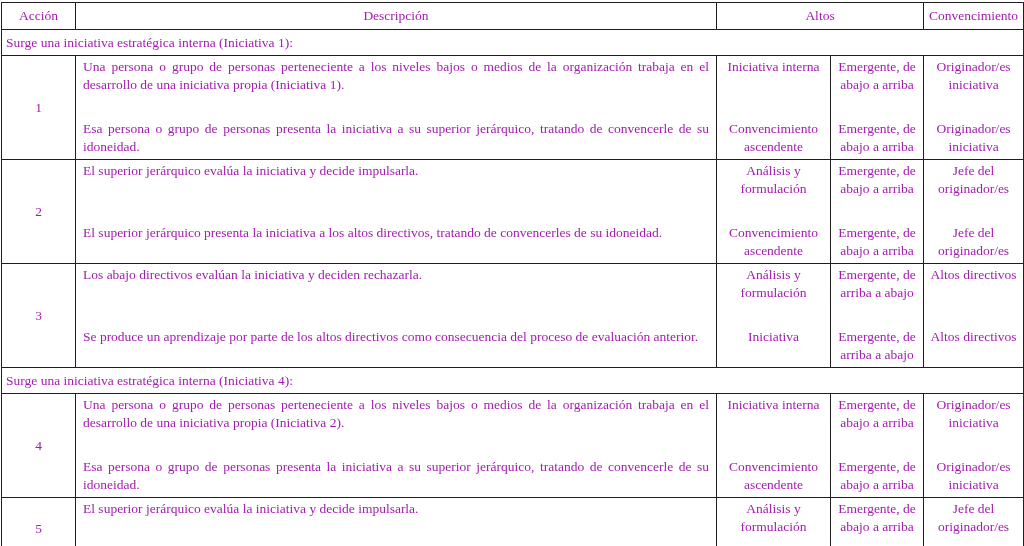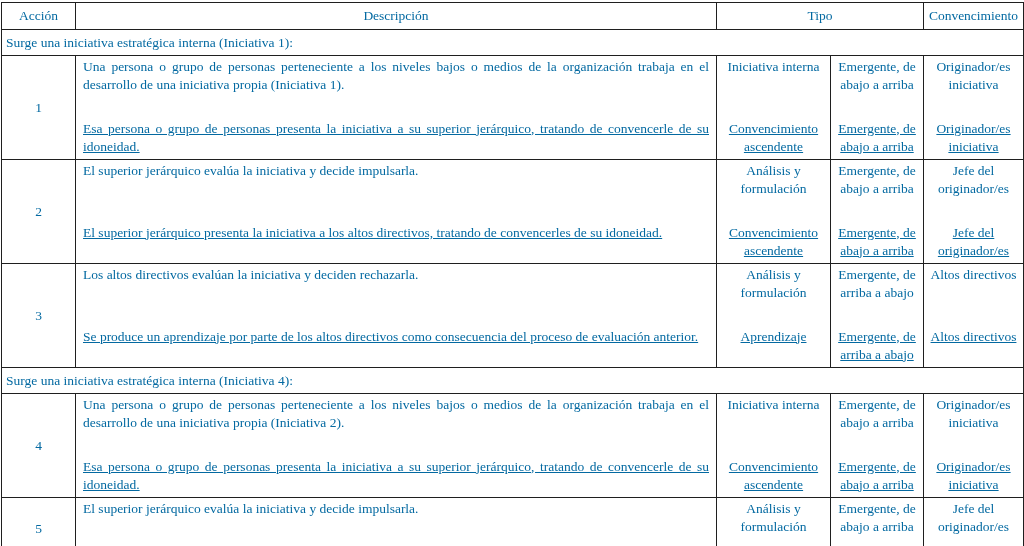--- a/index.html
+++ b/index.html
@@ -7,21 +7,21 @@
     padding: 0;
     background: #ffffff;
   }
   .page {
     position: relative;
     width: 1024px;
     height: 546px;
     overflow: hidden;
     background: #ffffff;
     font-family: "Liberation Serif", "DejaVu Serif", serif;
-    color: #0369a1;
+    color: #a21caf;
   }
   table.doc-table {
     border-collapse: collapse;
     table-layout: fixed;
     width: 1022px;
     margin: 2px 0 0 1px;
     font-size: 13.5px;
     line-height: 18px;
   }
   col.c-num  { width: 74px; }
@@ -42,21 +42,21 @@
 
   tr.band { height: 26px; }
   tr.band td {
     text-align: left;
     vertical-align: middle;
     padding-left: 4px;
     margin-left: 6px;
   }
 
   tr.sub-a { height: 62px; }
-  tr.sub-b { height: 42px; text-decoration: underline; }
+  tr.sub-b { height: 42px; }
   tr.sub-a td { border-bottom: none; }
   tr.sub-b td { border-top: none; }
 
   td.num {
     text-align: center;
     vertical-align: middle;
   }
   td.desc {
     text-align: justify;
     padding: 2px 7px 2px 7px;
@@ -75,21 +75,21 @@
       <col class="c-num">
         <col class="c-desc">
         <col class="c-t1">
         <col class="c-t2">
         <col class="c-part">
     </colgroup>
     <thead>
       <tr>
         <th>Acción</th>
         <th>Descripción</th>
-        <th colspan="2">Tipo</th>
+        <th colspan="2">Altos</th>
         <th>Convencimiento</th>
       </tr>
     </thead>
     <tbody>
 
       <tr class="band">
         <td colspan="5">Surge una iniciativa estratégica interna (Iniciativa 1):</td>
       </tr>
 
       <tr class="sub-a">
@@ -115,28 +115,28 @@
       </tr>
       <tr class="sub-b">
         <td class="desc">El superior jerárquico presenta la iniciativa a los altos directivos, tratando de convencerles de su idoneidad.</td>
         <td class="cc">Convencimiento ascendente</td>
         <td class="cc">Emergente, de abajo a arriba</td>
         <td class="cc">Jefe del originador/es</td>
       </tr>
 
       <tr class="sub-a">
         <td class="num" rowspan="2">3</td>
-        <td class="desc">Los altos directivos evalúan la iniciativa y deciden rechazarla.</td>
+        <td class="desc">Los abajo directivos evalúan la iniciativa y deciden rechazarla.</td>
         <td class="cc">Análisis y formulación</td>
         <td class="cc">Emergente, de arriba a abajo</td>
         <td class="cc">Altos directivos</td>
       </tr>
       <tr class="sub-b">
         <td class="desc">Se produce un aprendizaje por parte de los altos directivos como consecuencia del proceso de evaluación anterior.</td>
-        <td class="cc">Aprendizaje</td>
+        <td class="cc">Iniciativa</td>
         <td class="cc">Emergente, de arriba a abajo</td>
         <td class="cc">Altos directivos</td>
       </tr>
 
       <tr class="band">
         <td colspan="5">Surge una iniciativa estratégica interna (Iniciativa 4):</td>
       </tr>
 
       <tr class="sub-a">
         <td class="num" rowspan="2">4</td>

